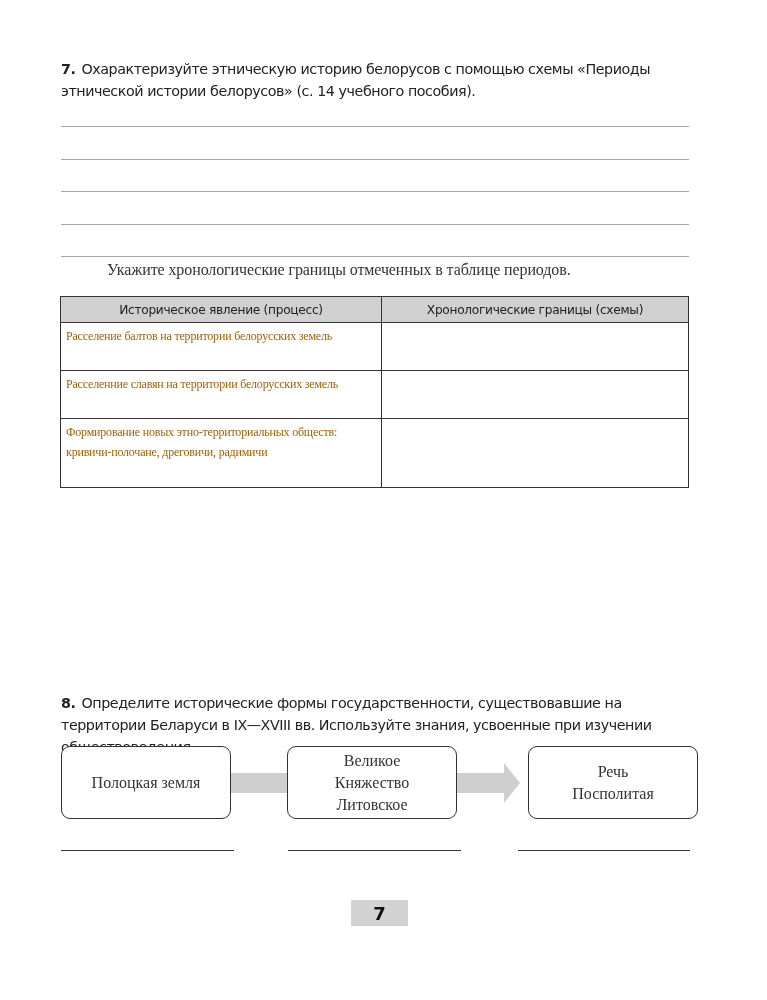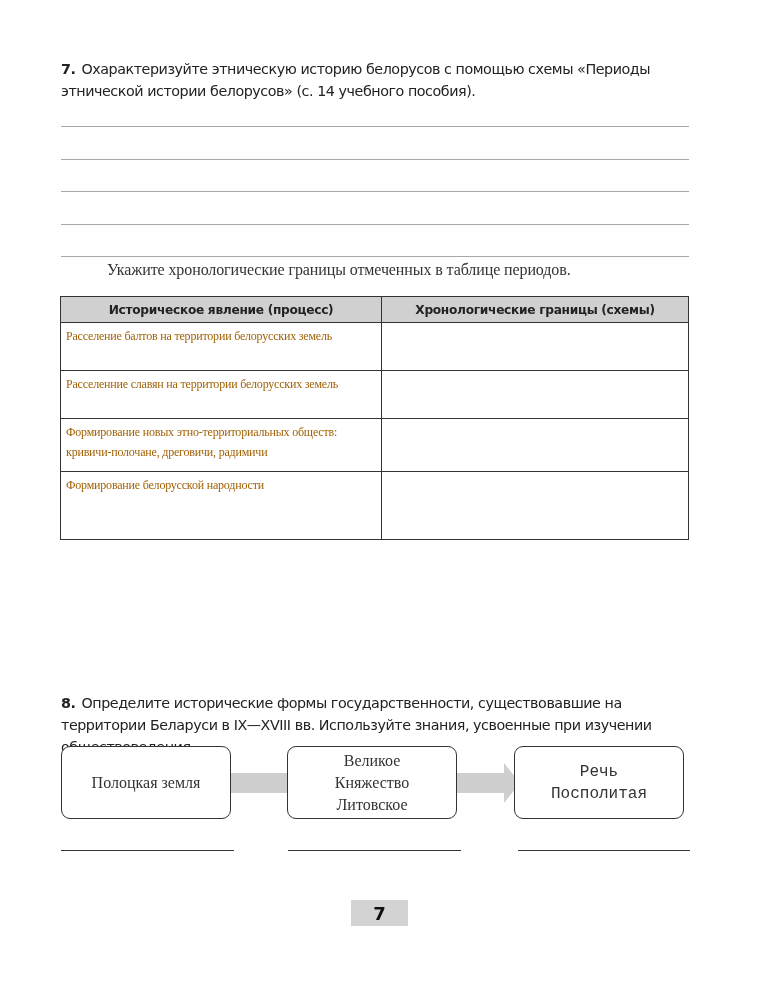--- a/index.html
+++ b/index.html
@@ -6,28 +6,28 @@
     body { width: 767px; height: 1000px; background: #ffffff; position: relative; overflow: hidden; color: #222; }
     .sans { font-family: "DejaVu Sans", "Liberation Sans", sans-serif; }
     .serif { font-family: "Liberation Serif", "DejaVu Serif", serif; }
     .task { position: absolute; left: 61px; width: 630px; font-size: 14.3px; line-height: 22px; letter-spacing: -0.45px; }
     .task .num { font-weight: bold; margin-right: 6px; }
     #task7 { top: 58px; }
     #task8 { top: 692px; }
     .ruled { position: absolute; left: 61px; width: 628px; height: 0; border-top: 1px solid #a8a8a8; }
     .instr { position: absolute; left: 93px; top: 261px; font-size: 16px; color: #333; letter-spacing: -0.1px; margin-left: 14px; }
     table.periods { position: absolute; left: 60px; top: 296px; width: 629px; border-collapse: collapse; table-layout: fixed; }
-    table.periods th { background: #d0d0d0; font-weight: bold; font-size: 12.2px; height: 25px; border: 1.5px solid #333; text-align: center; letter-spacing: -0.3px; padding: 0; }
+    table.periods th { background: #d0d0d0; font-weight: normal; font-size: 12.2px; height: 25px; border: 1.5px solid #333; text-align: center; letter-spacing: -0.3px; padding: 0; }
     table.periods td { border: 1.5px solid #333; vertical-align: top; font-size: 12px; line-height: 20px; padding: 3px 4px 2px 5px; color: #a16207; letter-spacing: -0.2px; }
     table.periods td.answer { padding: 0; }
     .col1 { width: 321px; }
     .flow-box { position: absolute; top: 746px; width: 170px; height: 73px; border: 1.6px solid #333; border-radius: 9px; background: #fff; display: flex; align-items: center; justify-content: center; text-align: center; font-size: 16px; line-height: 22px; color: #333; box-sizing: border-box; z-index: 2; }
     #box1 { left: 61px; text-align: center; }
     #box2 { left: 287px; }
-    #box3 { left: 514px; font-family: Liberation Mono, monospace; }
+    #box3 { left: 528px; }
     .arrow-bar { position: absolute; top: 773px; height: 20px; background: #cfcfcf; z-index: 1; }
     #arrow1 { left: 230px; width: 60px; }
     #arrow2 { left: 456px; width: 50px; }
     .arrow-head { position: absolute; top: 763px; width: 0; height: 0; border-top: 20px solid transparent; border-bottom: 20px solid transparent; border-left: 16px solid #cfcfcf; z-index: 1; }
     #head2 { left: 504px; }
     .answer-line { position: absolute; top: 850px; height: 0; border-top: 1.3px solid #333; }
     #line1 { left: 61px; width: 173px; }
     #line2 { left: 288px; width: 173px; }
     #line3 { left: 518px; width: 172px; }
     .page-num { position: absolute; left: 351px; top: 900px; width: 57px; height: 26px; background: #d3d3d3; text-align: center; font-weight: bold; font-size: 18px; line-height: 27px; color: #111; }
@@ -60,26 +60,22 @@
   </thead>
   <tbody>
     <tr style="height:48px">
       <td class="serif">Расселение балтов на территории белорусских земель</td>
       <td class="answer"><span></span></td>
     </tr>
     <tr style="height:48px">
       <td class="serif">Расселенние славян на территории белорусских земель</td>
       <td class="answer"><span></span></td>
     </tr>
-    <tr style="height:53px">
+    <tr style="height:69px">
       <td class="serif">Формирование новых этно-территориальных обществ: кривичи-полочане, дреговичи, радимичи</td>
-      <td class="answer"><span></span></td>
-    </tr>
-    <tr style="height:68px">
-      <td class="serif">Формирование белорусской народности</td>
       <td class="answer"><span></span></td>
     </tr>
   </tbody>
 </table>
 
 <div id="task8" class="task sans">
   <span class="num">8.</span><span>Определите исторические формы государственности, существовавшие на территории Беларуси в IX—XVIII вв. Используйте знания, усвоенные при изучении обществоведения.</span>
 </div>
 
 <div class="arrow-bar" id="arrow1"></div>

